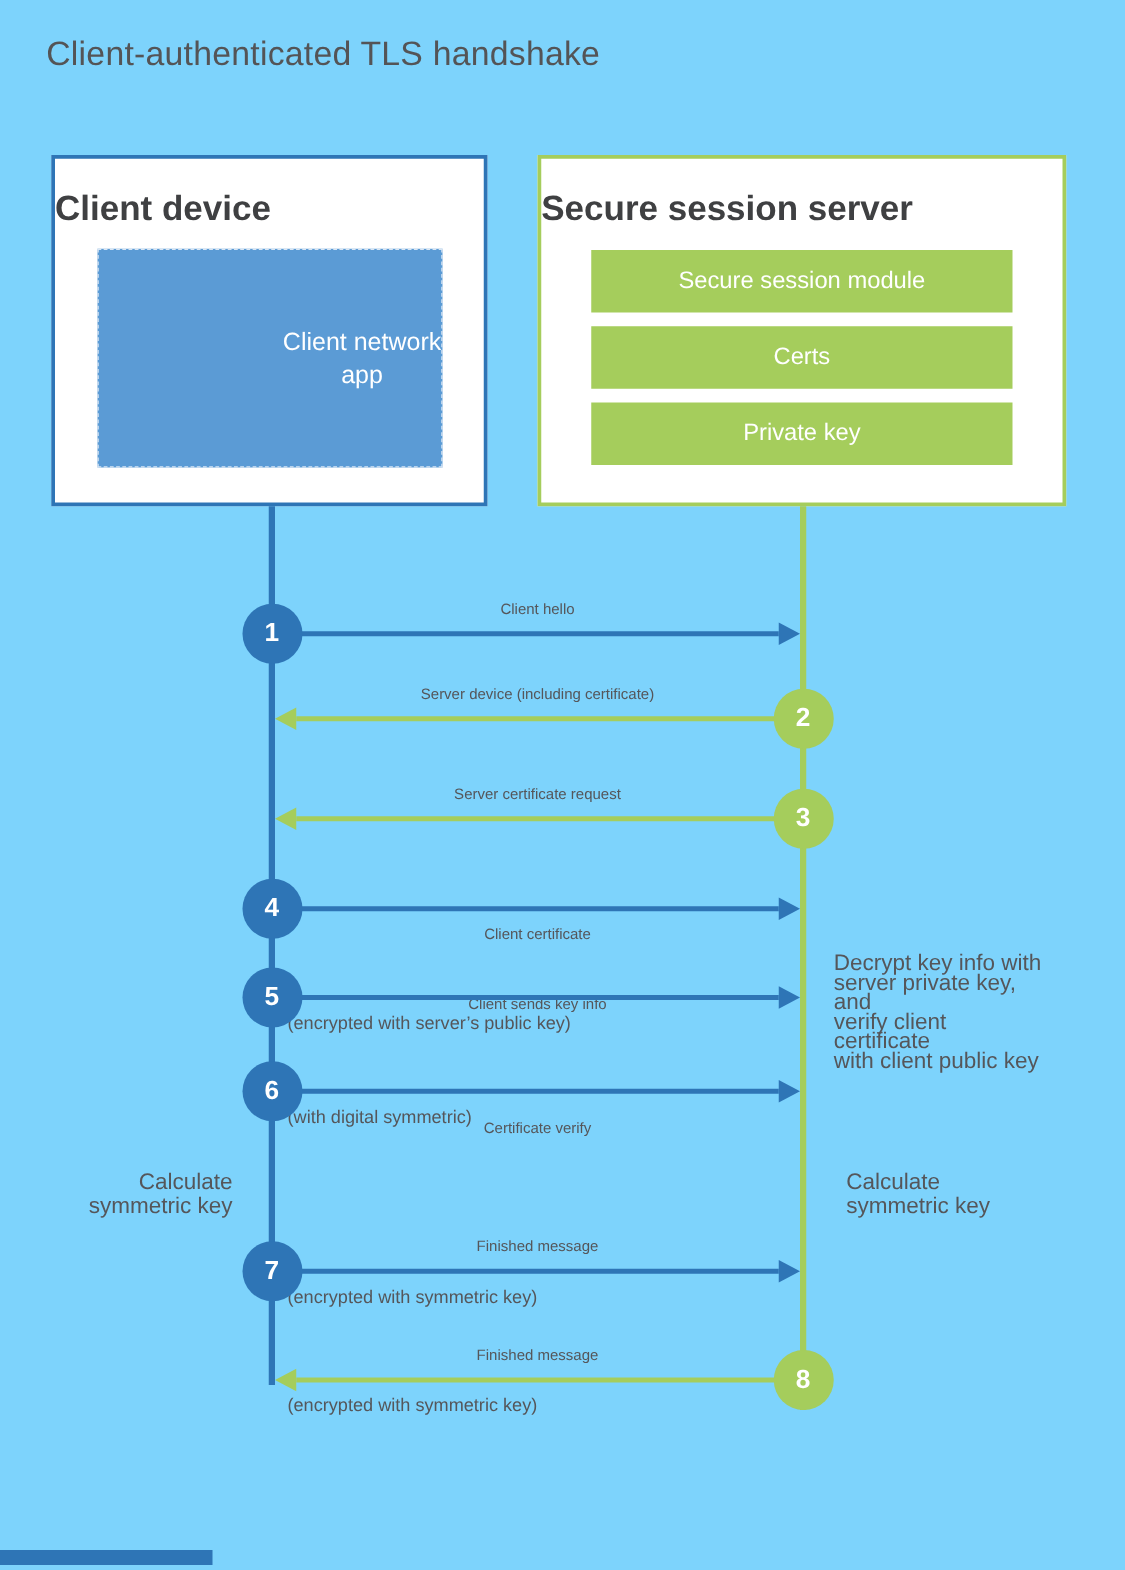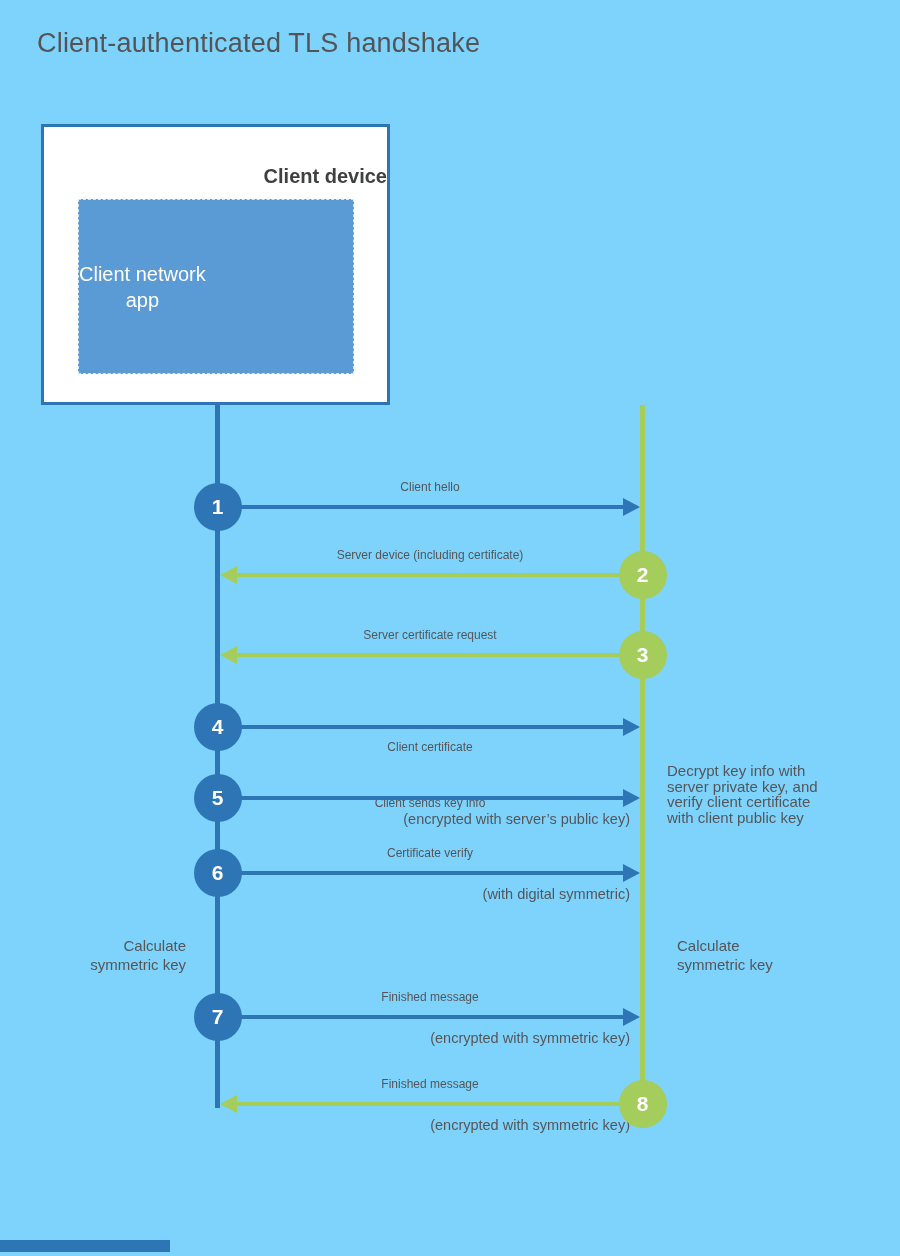--- a/index.html
+++ b/index.html
@@ -15,26 +15,26 @@
     font-family:"Liberation Sans", sans-serif;overflow:hidden;padding-left:42px;
   }
   .title{
     position:absolute;left:37px;top:28px;font-size:27px;font-weight:300;
     color:#545456;letter-spacing:.2px;
   }
   .entity-box{position:absolute;top:124px;background:#fff;box-sizing:border-box;}
   .client-box{left:41px;width:349px;height:281px;border:3px solid var(--blue);}
   .server-box{left:430px;width:423px;height:281px;border:3px solid var(--green);}
   .entity-title{
-    text-align:right;margin-top:38px;font-size:20px;font-weight:700;color:var(--textdark);
+    text-align:left;margin-top:24px;font-size:28px;font-weight:700;color:var(--textdark);
   }
   .client-app{
     position:absolute;left:34px;top:72px;width:276px;height:175px;
     background:var(--lightblue);border:1px dashed #d9e6f4;box-sizing:border-box;
-    display:flex;align-items:center;justify-content:flex-start;
+    display:flex;align-items:center;justify-content:flex-end;
     text-align:center;color:#fff;font-size:20px;line-height:1.3;white-space:pre-line;
   }
   .server-bar{
     position:absolute;left:40px;width:337px;height:50px;background:var(--green);
     color:#fff;font-size:19px;display:flex;align-items:center;justify-content:center;
   }
   .bar-1{top:73px;} .bar-2{top:134px;} .bar-3{top:195px;}
   .lifeline{position:absolute;width:5px;}
   .lifeline-client{left:215px;top:405px;height:703px;background:var(--blue);}
   .lifeline-server{left:640px;top:405px;height:723px;background:var(--green);}
@@ -43,25 +43,25 @@
     color:#fff;font-size:21px;font-weight:700;
     display:flex;align-items:center;justify-content:center;z-index:3;
   }
   .msg-line{position:absolute;height:4px;z-index:2;}
   .msg-head{position:absolute;width:0;height:0;z-index:2;}
   .msg-label{
     position:absolute;left:230px;width:400px;text-align:center;
     font-size:12px;line-height:22px;color:var(--textgray);
   }
   .msg-sublabel{
-    position:absolute;left:230px;width:400px;text-align:right;
+    position:absolute;left:230px;width:400px;text-align:left;
     font-size:14.5px;line-height:18px;color:var(--textgray);
   }
   .note{
-    position:absolute;font-size:15px;line-height:15.5px;color:var(--textgray);
+    position:absolute;font-size:18px;line-height:15.5px;color:var(--textgray);
     white-space:pre-line;
   }
   .note-decrypt{left:667px;top:763px;width:170px;text-align:left;}
   .note-calc-left{left:40px;top:936px;width:146px;text-align:right;line-height:19px;}
   .note-calc-right{left:677px;top:936px;width:150px;text-align:left;line-height:19px;}
   .footer-bar{
     position:absolute;left:0;top:1240px;width:170px;height:12px;background:var(--blue);
   }
 </style>
 </head>
@@ -72,20 +72,32 @@
   <div class="title">Client-authenticated TLS handshake</div>
 
   <div class="entity-box client-box">
     <div class="entity-title">Client device</div>
     <div class="client-app">
       <span>Client network
 app</span>
     </div>
   </div>
 
+  <div class="entity-box server-box">
+    <div class="entity-title">Secure session server</div>
+    <div class="server-bar bar-1">
+      <span>Secure session module</span>
+    </div>
+    <div class="server-bar bar-2">
+      <span>Certs</span>
+    </div>
+    <div class="server-bar bar-3">
+      <span>Private key</span>
+    </div>
+  </div>
 
   <div class="lifeline lifeline-client"></div>
   <div class="lifeline lifeline-server"></div>
 
   <div id="messages">
       <div class="msg-line" style="top: 505px; background: rgb(46, 117, 182); left: 217px; width: 406px;"></div>
       <div class="msg-head" style="top: 498px; border-top: 9px solid transparent; border-bottom: 9px solid transparent; left: 623px; border-left: 17px solid rgb(46, 117, 182);"></div>
       <div class="step-circle" style="left: 193.5px; top: 483px; background: rgb(46, 117, 182);">
         <span>1</span>
       </div>
@@ -113,21 +125,21 @@
       <div class="step-circle" style="left: 193.5px; top: 774px; background: rgb(46, 117, 182);">
         <span>5</span>
       </div>
       <div class="msg-label" style="top: 792px;">Client sends key info</div>
       <div class="msg-sublabel" style="top: 810px;">(encrypted with server’s public key)</div>
       <div class="msg-line" style="top: 871px; background: rgb(46, 117, 182); left: 217px; width: 406px;"></div>
       <div class="msg-head" style="top: 864px; border-top: 9px solid transparent; border-bottom: 9px solid transparent; left: 623px; border-left: 17px solid rgb(46, 117, 182);"></div>
       <div class="step-circle" style="left: 193.5px; top: 849px; background: rgb(46, 117, 182);">
         <span>6</span>
       </div>
-      <div class="msg-label" style="top: 842px;">Certificate verify</div>
+      <div class="msg-label" style="top: 891px;">Certificate verify</div>
       <div class="msg-sublabel" style="top: 885px;">(with digital symmetric)</div>
       <div class="msg-line" style="top: 1015px; background: rgb(46, 117, 182); left: 217px; width: 406px;"></div>
       <div class="msg-head" style="top: 1008px; border-top: 9px solid transparent; border-bottom: 9px solid transparent; left: 623px; border-left: 17px solid rgb(46, 117, 182);"></div>
       <div class="step-circle" style="left: 193.5px; top: 993px; background: rgb(46, 117, 182);">
         <span>7</span>
       </div>
       <div class="msg-label" style="top: 986px;">Finished message</div>
       <div class="msg-sublabel" style="top: 1029px;">(encrypted with symmetric key)</div>
       <div class="msg-line" style="top: 1102px; background: rgb(165, 205, 92); left: 237px; width: 405px;"></div>
       <div class="msg-head" style="top: 1095px; border-top: 9px solid transparent; border-bottom: 9px solid transparent; left: 220px; border-right: 17px solid rgb(165, 205, 92);"></div>

